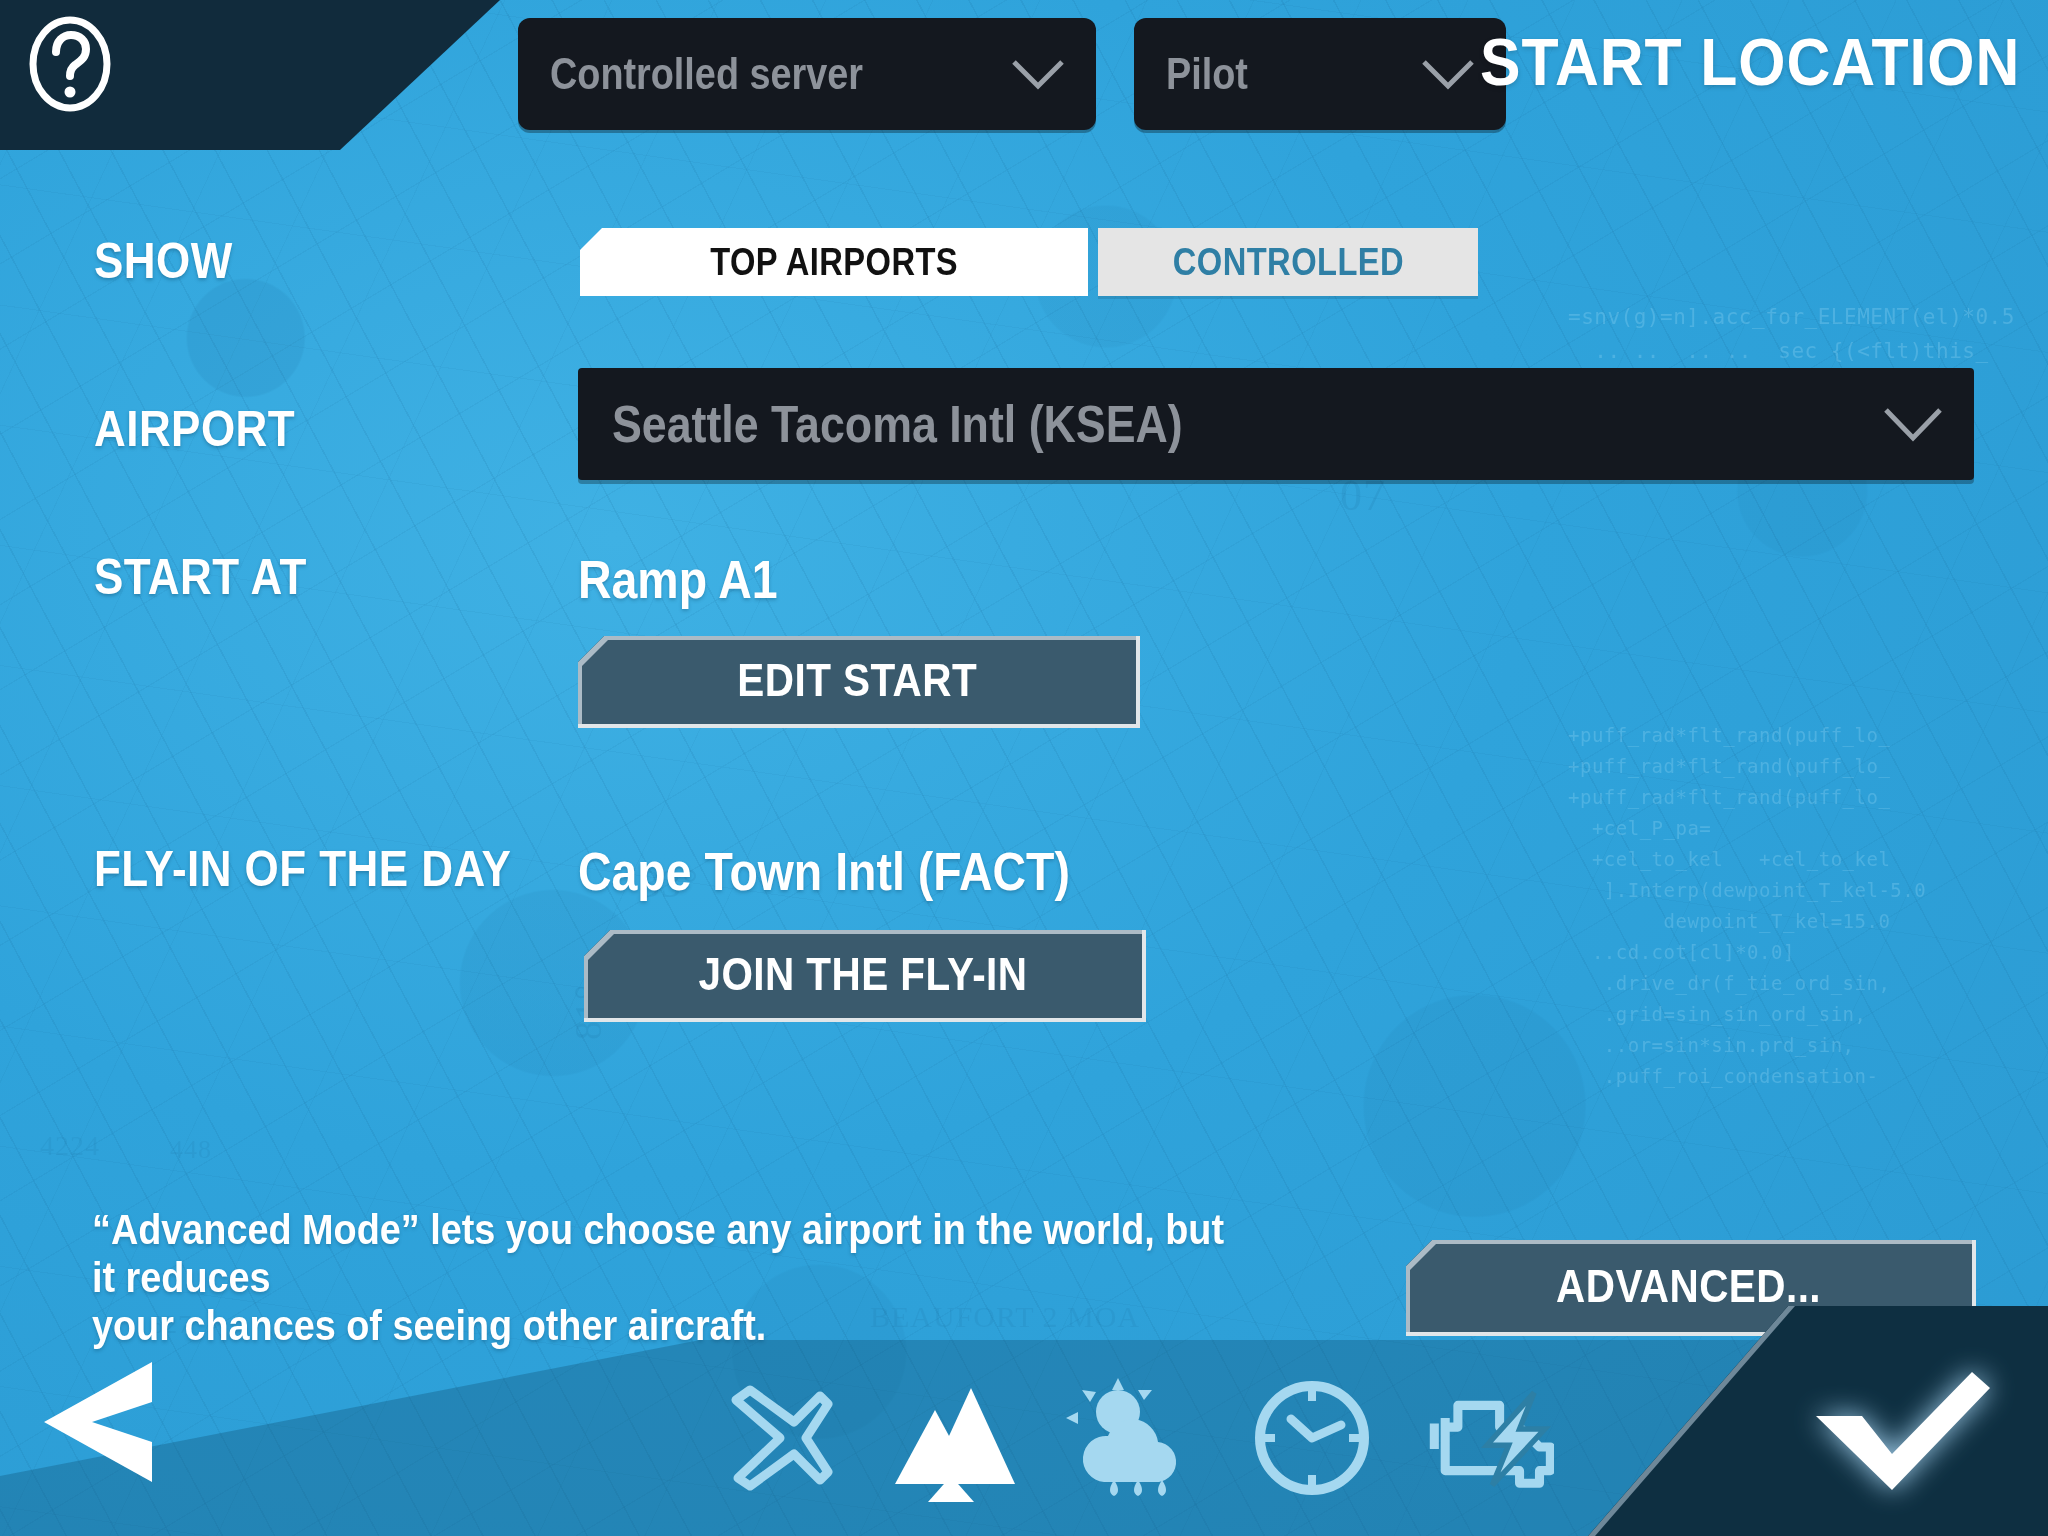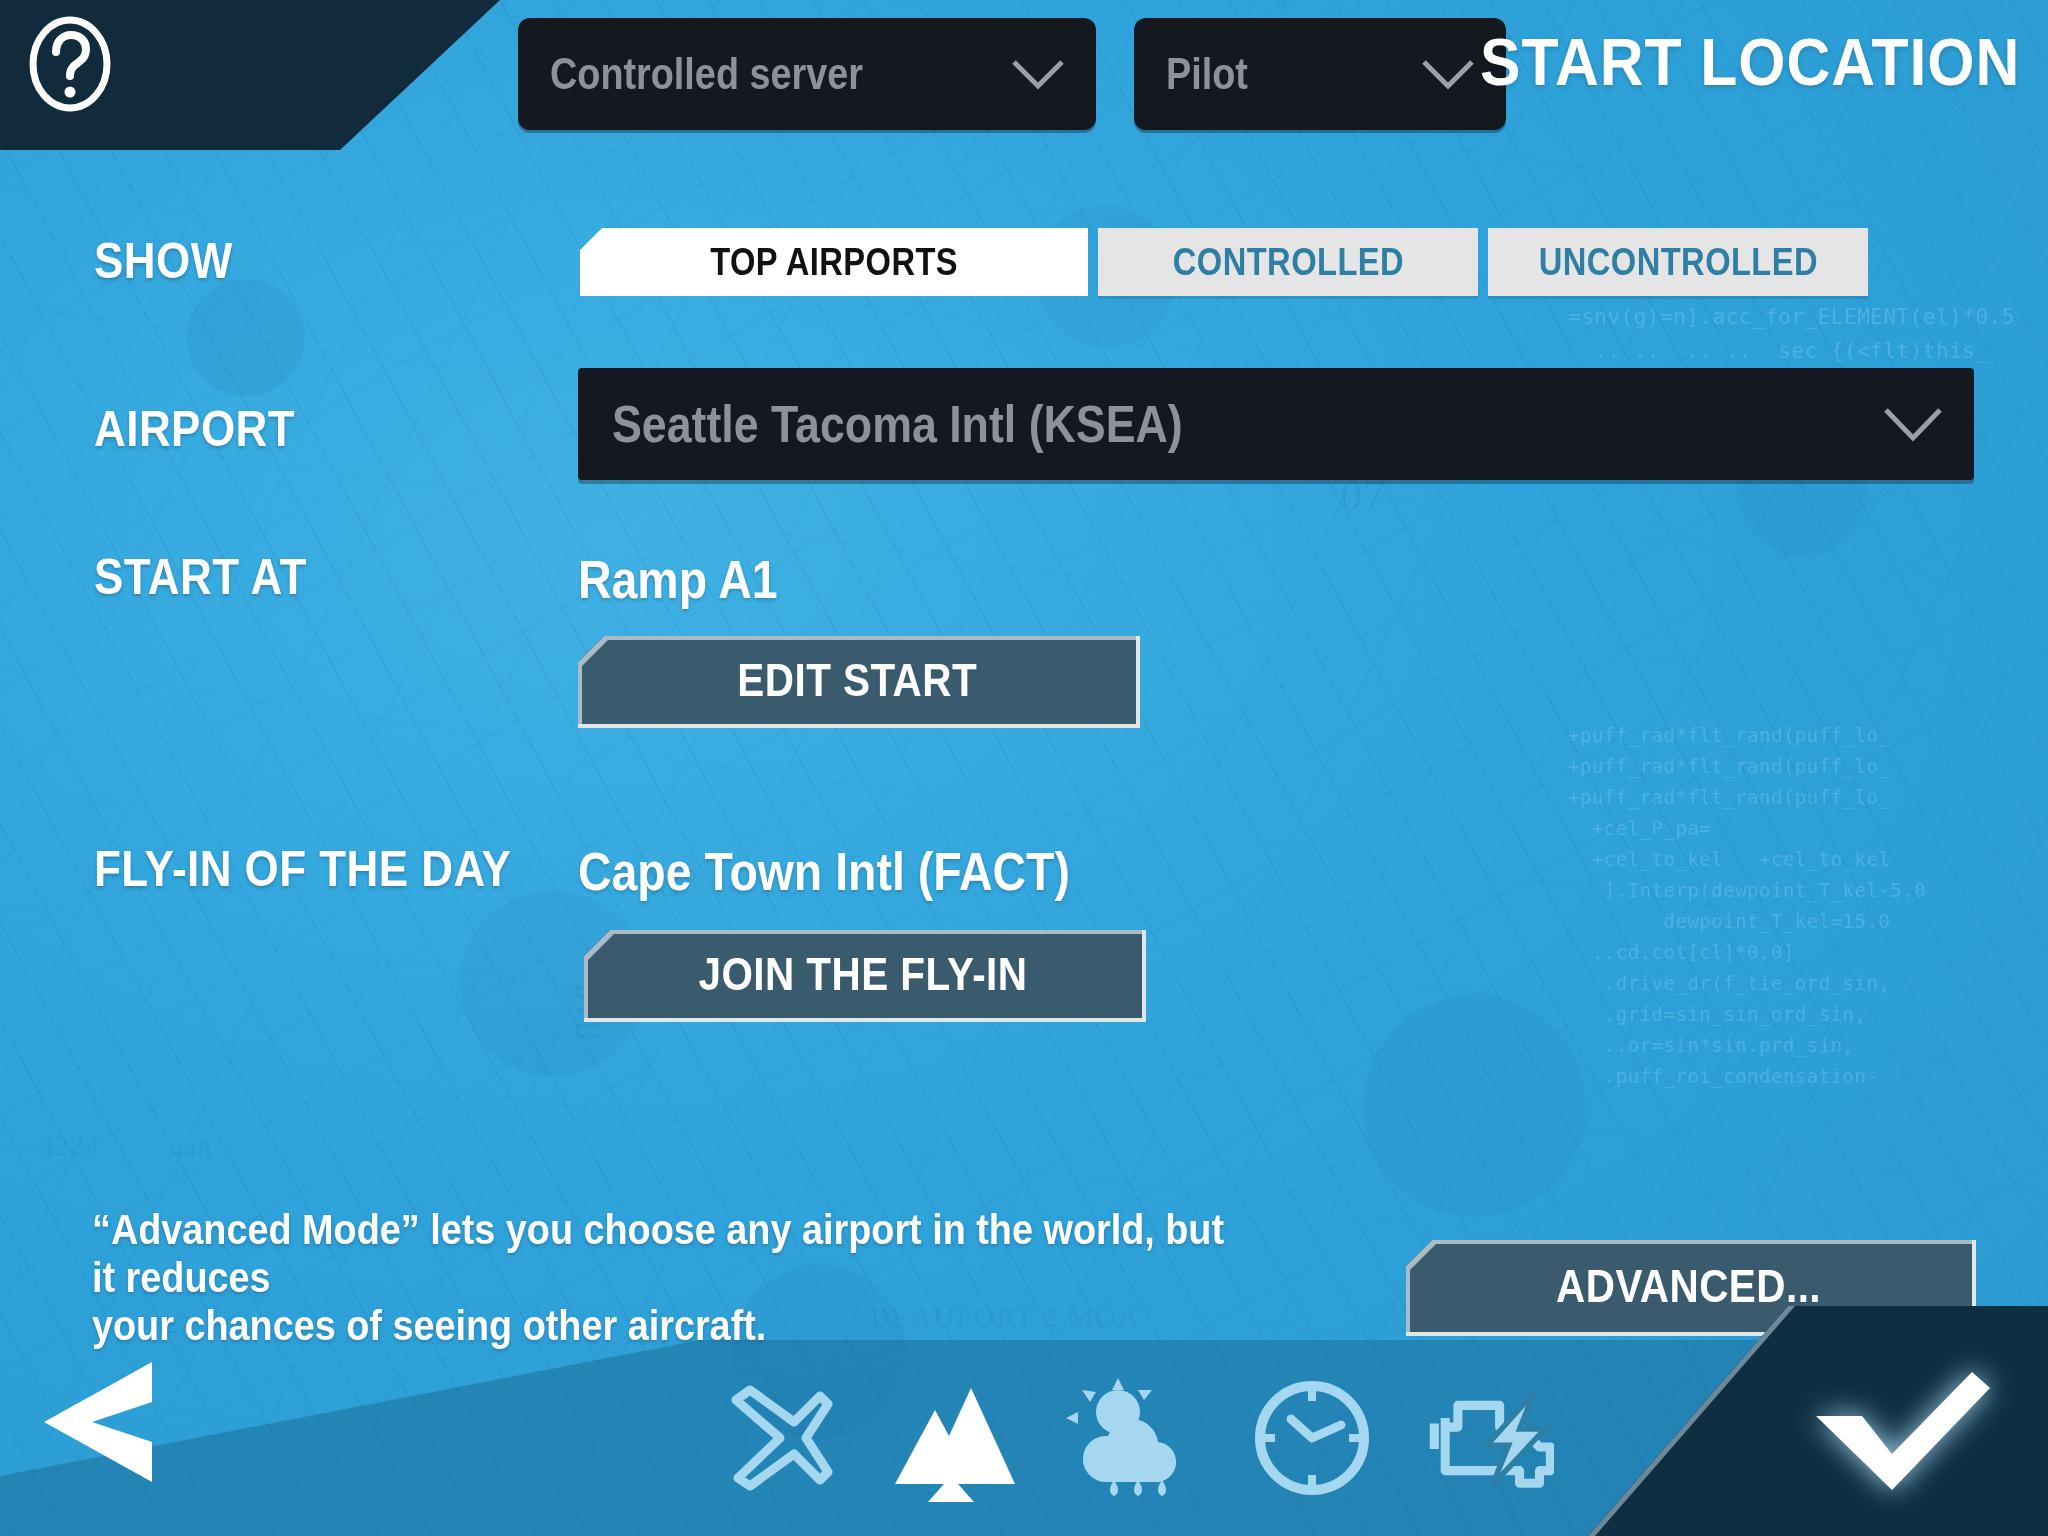--- a/index.html
+++ b/index.html
@@ -408,23 +408,20 @@
   </div>
 
   <div class="row-label" style="top:232px;">SHOW</div>
   <div class="seg">
     <div class="seg-item active">
       <span>TOP AIRPORTS</span>
     </div>
     <div class="seg-item inactive">
       <span>CONTROLLED</span>
     </div>
-    <div class="seg-item inactive">
-      <span>UNCONTROLLED</span>
-    </div>
   </div>
 
   <div class="row-label" style="top:400px;">AIRPORT</div>
   <div class="select-wide">
     <div class="sel-text">Seattle Tacoma Intl (KSEA)</div>
     <svg class="chev" width="62" height="38" viewBox="0 0 62 38">
       <polyline points="4,5 31,33 58,5" fill="none" stroke="#9aa0a8" stroke-width="5"></polyline>
     </svg>
   </div>
 

